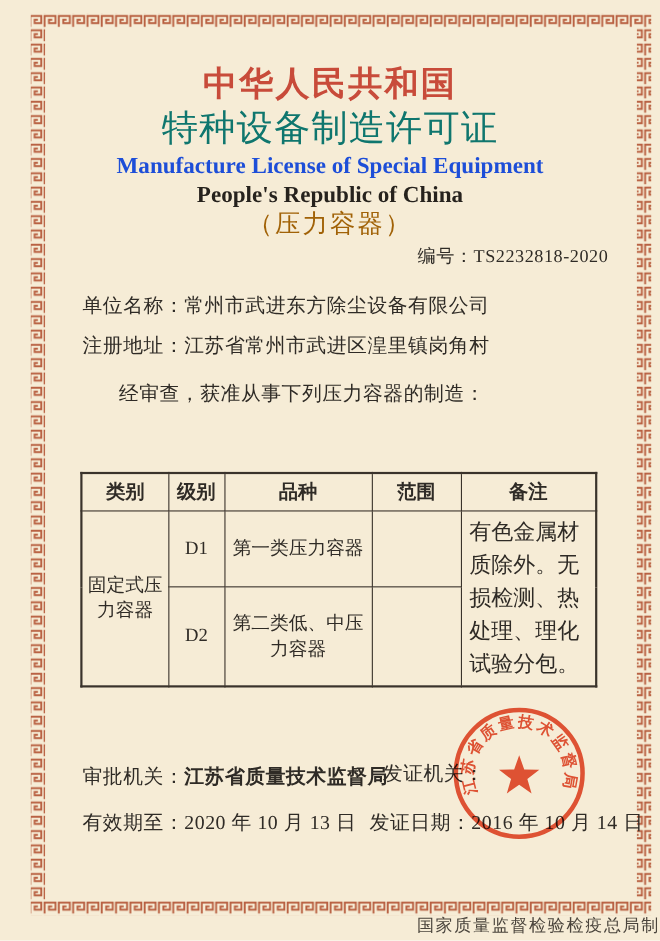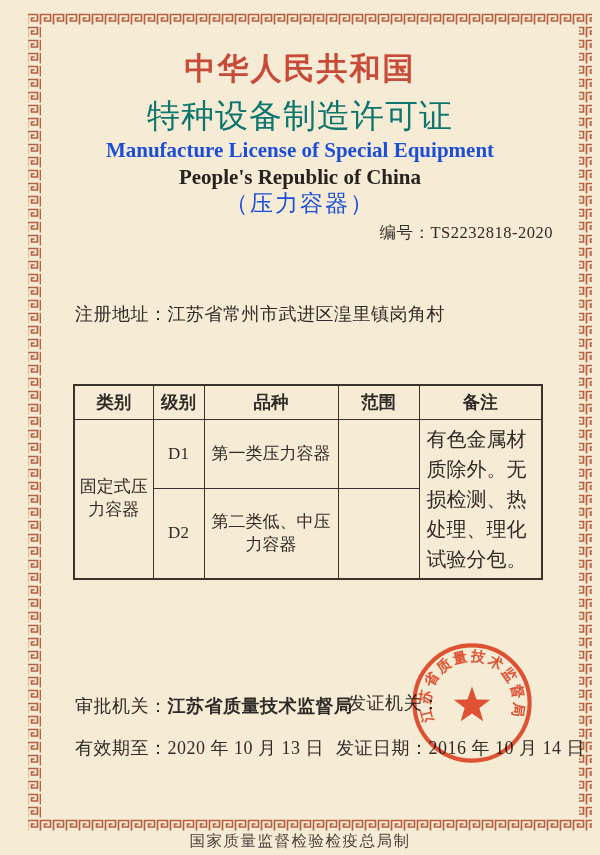--- a/index.html
+++ b/index.html
@@ -5,55 +5,55 @@
   html,body{margin:0;padding:0;}
   body{width:600px;height:855px;overflow:hidden;}
   .page{
     position:relative;width:600px;height:855px;
     background:#f6ecd6;
     font-family:"Liberation Serif","DejaVu Serif",serif;
     color:#2f2b26;
   }
   .abs{position:absolute;}
   .center{left:0;width:600px;text-align:center;}
-  .title-cn1{top:48px;font-family:"Liberation Sans","DejaVu Sans",sans-serif;
+  .title-cn1{top:55px;font-family:"Liberation Sans","DejaVu Sans",sans-serif;
     font-weight:bold;font-size:31px;letter-spacing:2px;color:#c84b3a;}
   .title-cn2{top:94px;font-family:"Liberation Sans","DejaVu Sans",sans-serif;
     font-weight:normal;font-size:33px;letter-spacing:1px;color:#0f766e;}
   .title-en1{top:138px;font-size:21px;font-weight:bold;color:#1d4ed8;}
   .title-en2{top:165px;font-size:21px;font-weight:bold;color:#26221d;}
-  .subtitle{top:188px;font-size:23px;letter-spacing:2px;color:#1d4ed8;}
+  .subtitle{top:188px;font-size:23px;letter-spacing:2px;color:#a16207;}
   .license-no{top:222px;right:47px;font-size:16.5px;letter-spacing:.5px;}
   .info-line{left:75px;font-size:18px;letter-spacing:.5px;}
   .company-line{top:266px;}
   .address-line{top:302px;}
   .statement-line{top:346px;left:108px;font-size:18px;letter-spacing:.5px;}
   .lic-table{
     position:absolute;left:73px;top:384px;width:468px;
     border-collapse:collapse;table-layout:fixed;
     font-size:17px;color:#2f2b26;
   }
   .lic-table th,.lic-table td{
     border:1.6px solid #3a332b;
     text-align:center;vertical-align:middle;
     padding:3px 4px;line-height:1.35;
   }
-  .lic-table{border:2.5px solid #3a332b;}
+  .lic-table{border:2.5px solid #3a332b;margin-top:45px;}
   .lic-table th{font-size:17.5px;font-weight:bold;height:27px;}
   .lic-table td{height:34px;}
   .lic-table td.remark{
     text-align:left;font-size:20px;padding:4px 7px;line-height:1.5;
   }
   .foot-line{font-size:18px;letter-spacing:.5px;white-space:nowrap;}
   .approval-org{left:75px;top:694px;}
   .issuing-org{left:348px;top:691px;}
   .valid-until{left:75px;top:736px;}
   .issue-date{left:336px;top:736px;}
   .bold-val{font-weight:bold;}
-  .printed-by{top:831px;font-size:15.5px;letter-spacing:1.5px;color:#4a443c;}
+  .printed-by{top:831px;font-size:15.5px;letter-spacing:1.5px;color:#4a443c;text-align:right;}
   .border-frame{position:absolute;left:0;top:0;pointer-events:none;}
   .seal{
     position:absolute;left:408px;top:639px;width:128px;height:128px;
     mix-blend-mode:multiply;opacity:.93;
   }
   .seal-text{
     font-family:"Liberation Sans","DejaVu Sans",sans-serif;
     font-weight:bold;font-size:15.5px;letter-spacing:2.6px;
   }
 </style>
@@ -74,23 +74,27 @@
   <div class="abs center title-cn1">中华人民共和国</div>
   <div class="abs center title-cn2">特种设备制造许可证</div>
   <div class="abs center title-en1">Manufacture License of Special Equipment</div>
   <div class="abs center title-en2">People's Republic of China</div>
   <div class="abs center subtitle">（压力容器）</div>
 
   <div class="abs license-no">
     <span>编号：</span><span>TS2232818-2020</span>
   </div>
 
+  <div class="abs info-line company-line">
+    <span>单位名称：</span><span>常州市武进东方除尘设备有限公司</span>
+  </div>
   <div class="abs info-line address-line">
     <span>注册地址：</span><span>江苏省常州市武进区湟里镇岗角村</span>
   </div>
+  <div class="abs statement-line">经审查，获准从事下列压力容器的制造：</div>
 
   <table class="lic-table">
     <colgroup>
       <col style="width:79px">
         <col style="width:51px">
         <col style="width:134px">
       <col style="width:81px">
         <col style="width:123px">
     </colgroup>
     <tbody>

